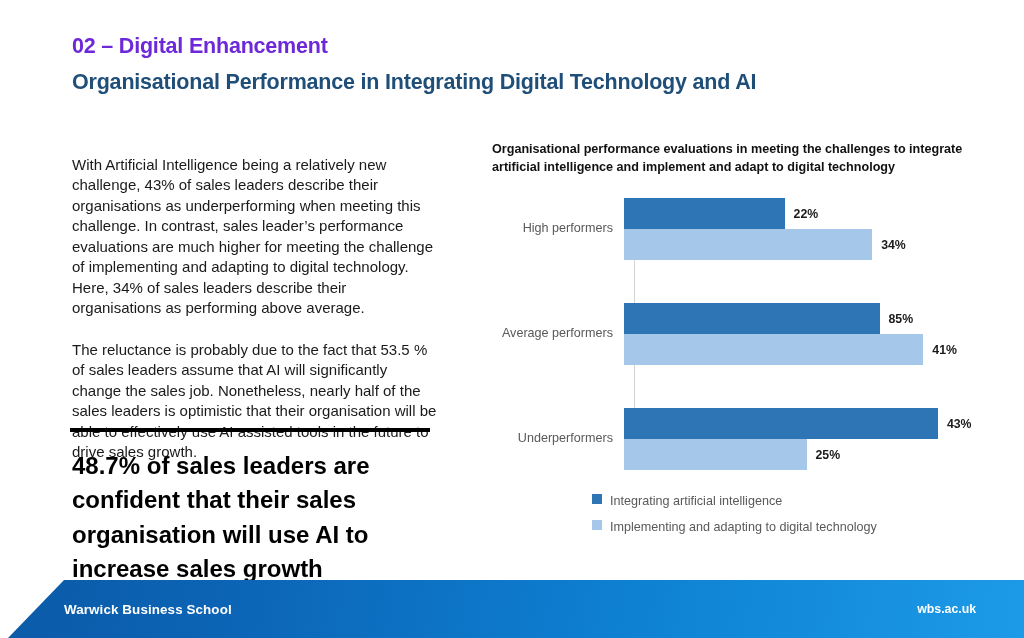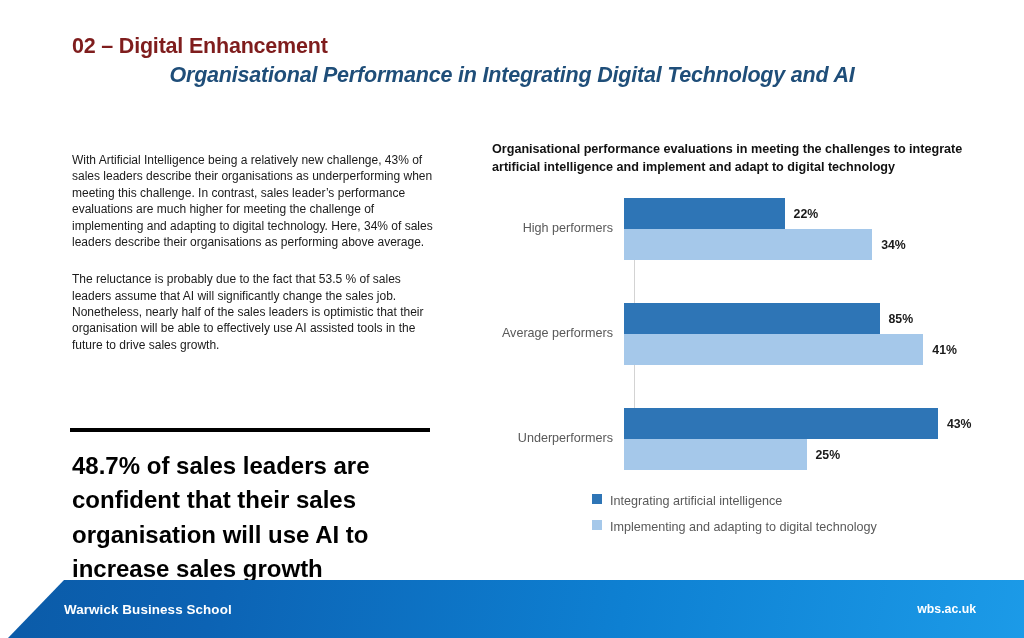--- a/index.html
+++ b/index.html
@@ -26,46 +26,44 @@
   
   .header {
     position: absolute;
     left: 72px;
     top: 33px;
     width: 880px;
   }
   .header-line1 {
     font-size: 21.5px;
     font-weight: bold;
-    color: #7f1d1d;
+    color: #6d28d9;
     letter-spacing: -0.2px;
     line-height: 1.28;
     white-space: nowrap;
   }
   .header-line2 {
     font-size: 21.5px;
     font-weight: bold;
-    font-style: italic;
     color: #1F4E79;
     letter-spacing: -0.2px;
     line-height: 1.28;
     white-space: nowrap;
-    margin-top: 1px;
-    text-align: center;
+    margin-top: 8px;
   }
 
   
   .left-col {
     position: absolute;
     left: 72px;
     top: 140px;
     width: 365px;
   }
   .body-para {
-    font-size: 12px;
+    font-size: 15px;
     line-height: 1.365;
     color: #1a1a1a;
     text-align: left;
   }
   .body-para + .body-para {
     margin-top: 21px;
   }
 
   
   .callout {

